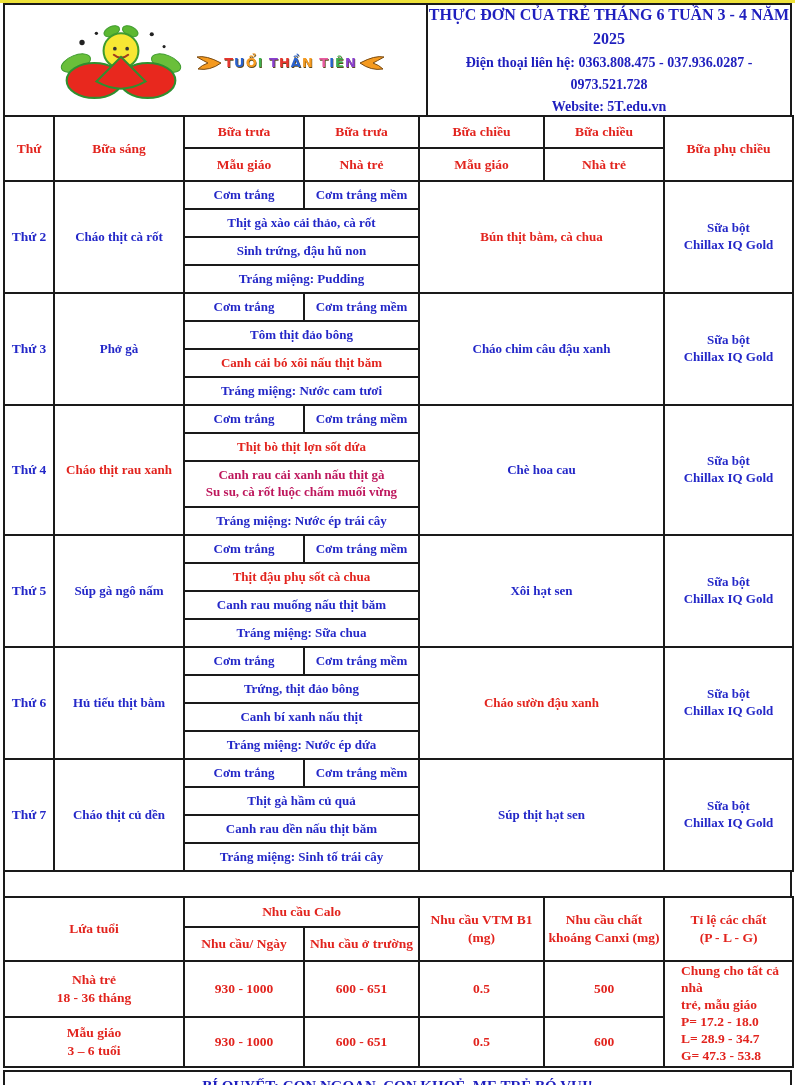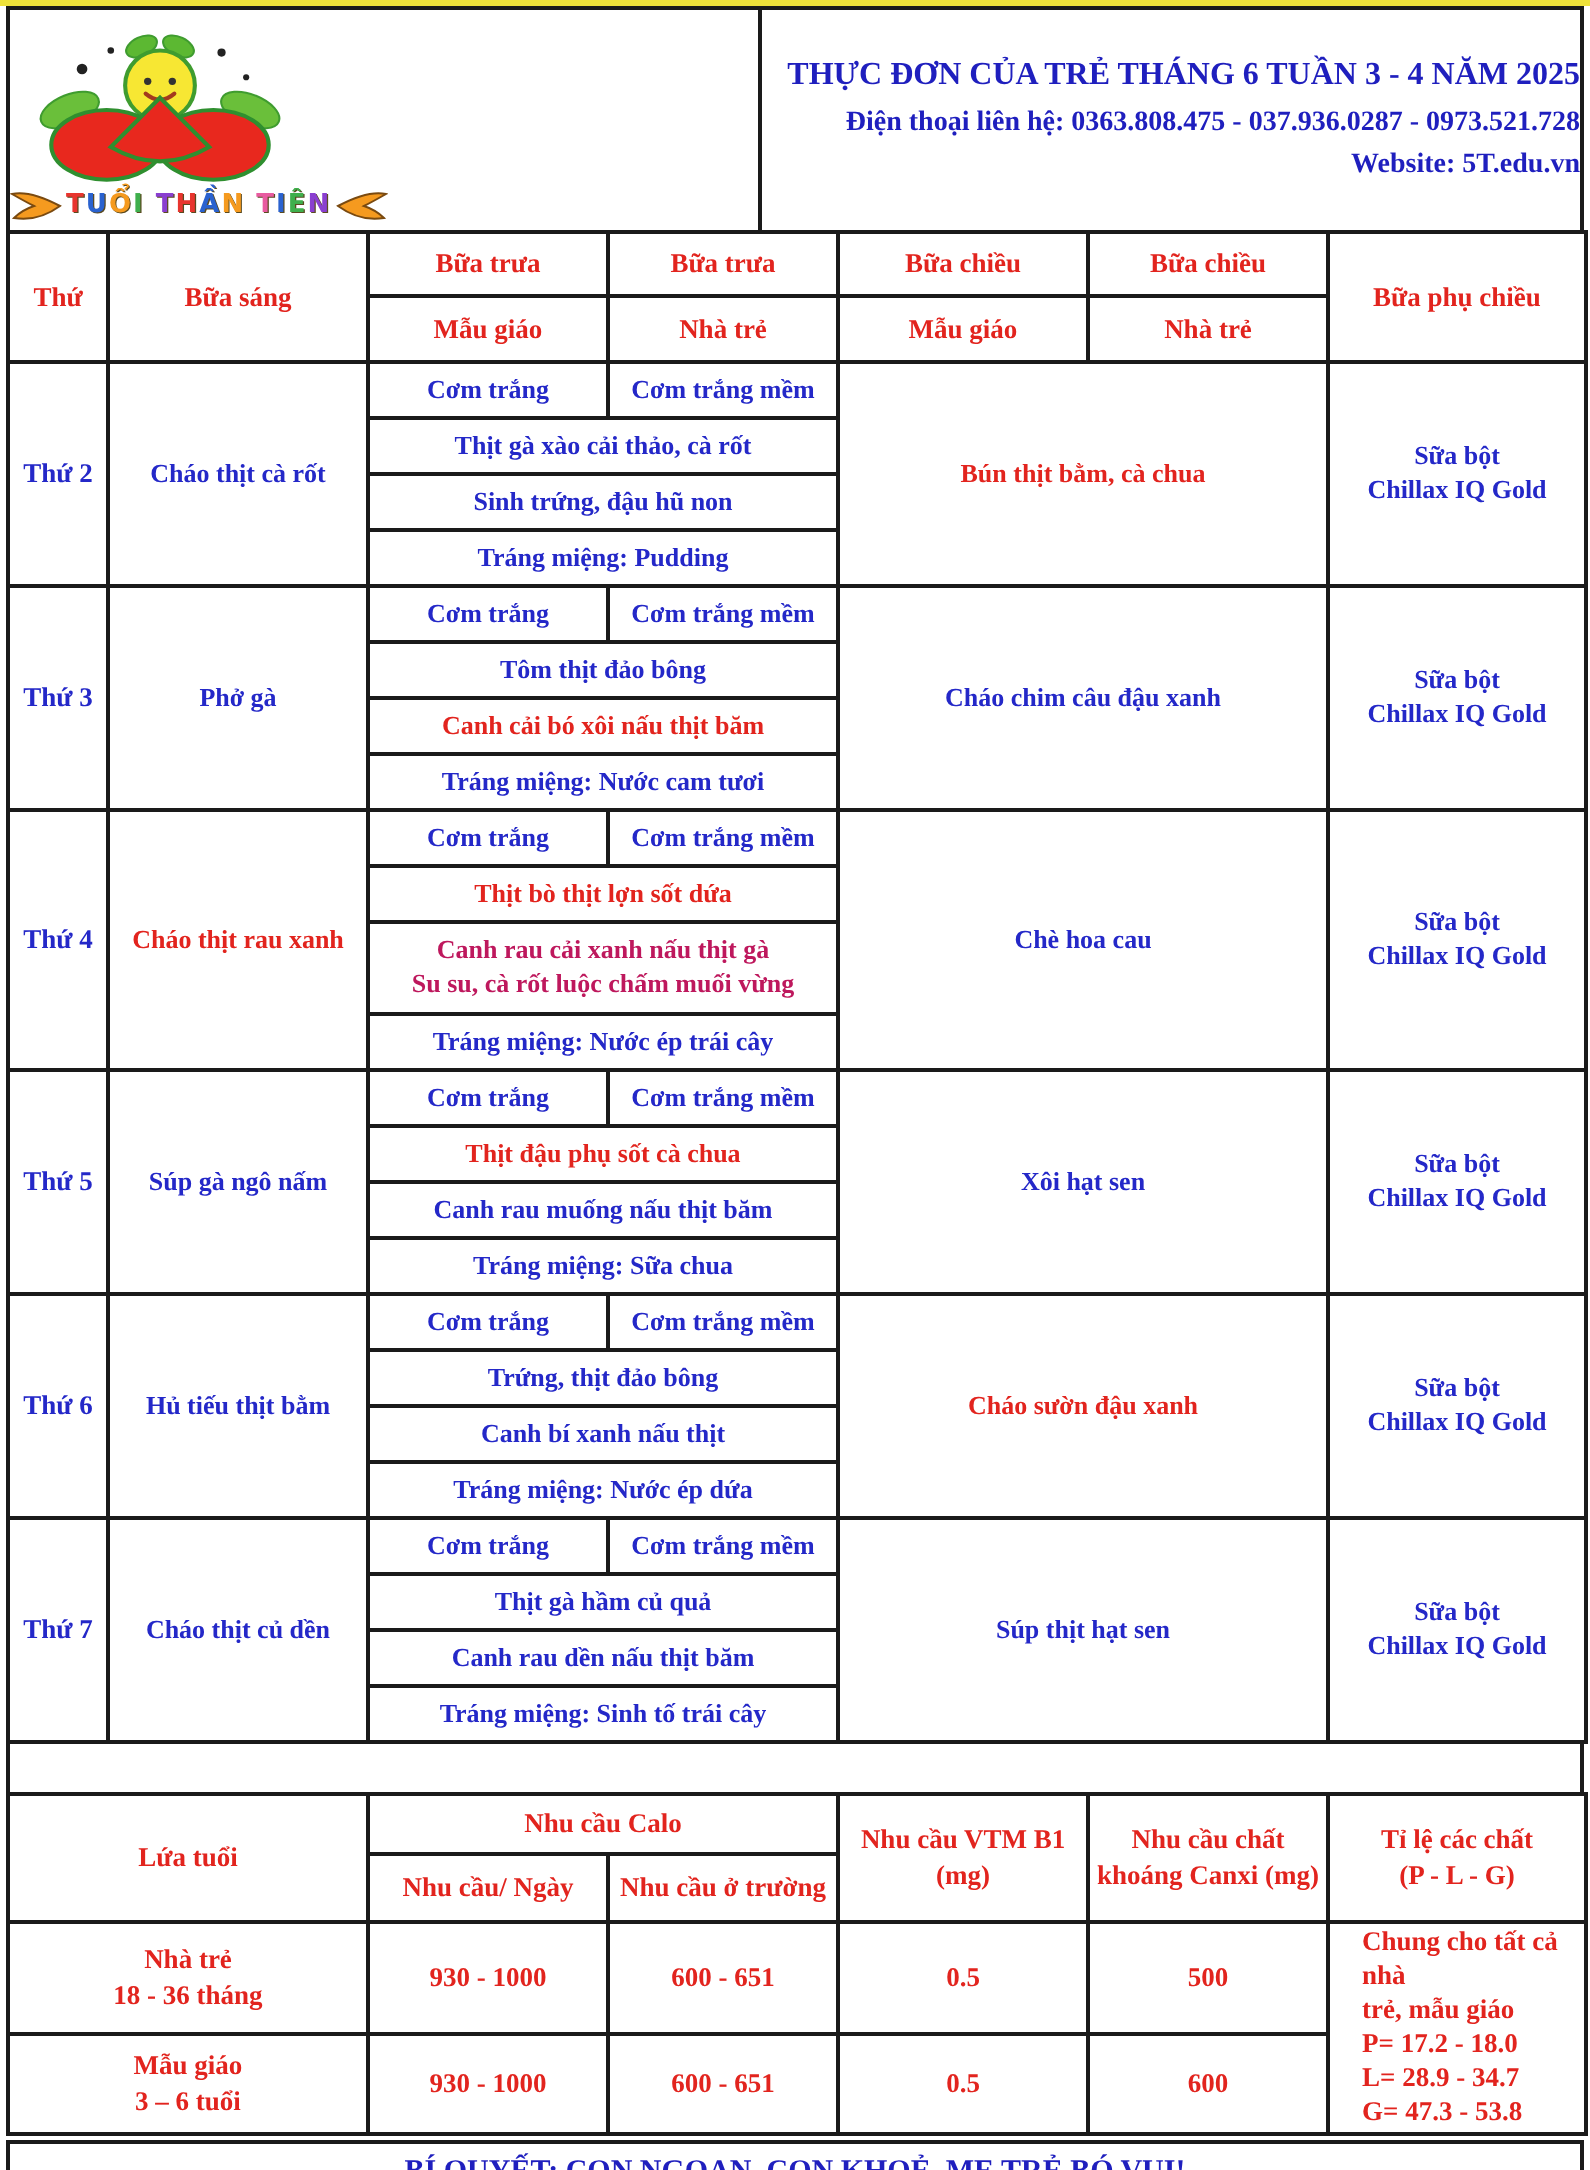--- a/index.html
+++ b/index.html
@@ -6,26 +6,26 @@
   html,body { margin:0; padding:0; }
   body {
     width:795px; height:1085px; background:#ffffff; overflow:hidden;
     font-family:"Liberation Serif", serif; font-weight:bold;
   }
   .top-strip { height:3px; background:#eee23a; }
   .sheet { margin:0 3px; }
 
   
   .header-row { display:flex; border:2px solid #1a1a1a; border-bottom:none; height:112px; }
-  .logo-cell { width:376px; border-right:2px solid #1a1a1a; display:flex; flex-direction:column;
-               justify-content:center; padding-top:4px; }
+  .logo-cell { width:423px; border-right:2px solid #1a1a1a; display:flex; 
+               align-items:center; justify-content:center; padding-top:4px; }
   .logo-text-row { display:flex; align-items:center; gap:2px; margin-top:1px; }
   .logo-text { font-family:"DejaVu Sans", sans-serif; font-size:13px; font-weight:bold;
                letter-spacing:1px; text-shadow:0.6px 0.6px 0 #5a4a20; }
-  .title-cell { flex:1; display:flex; flex-direction:column; align-items:flex-end; justify-content:center;
+  .title-cell { flex:1; display:flex; flex-direction:column; align-items:center; justify-content:center;
                 color:#1f1fbe; text-align:center; line-height:1.55; }
   .title-main { font-size:16px; }
   .title-sub  { font-size:14px; }
 
   
   table { border-collapse:collapse; table-layout:fixed; width:789px; }
   td, th { border:2px solid #1a1a1a; text-align:center; vertical-align:middle;
            padding:1px 3px; font-size:13px; line-height:1.3; }
   th { color:#e2241e; font-size:13.5px; }
   .pre { white-space:pre-line; }

